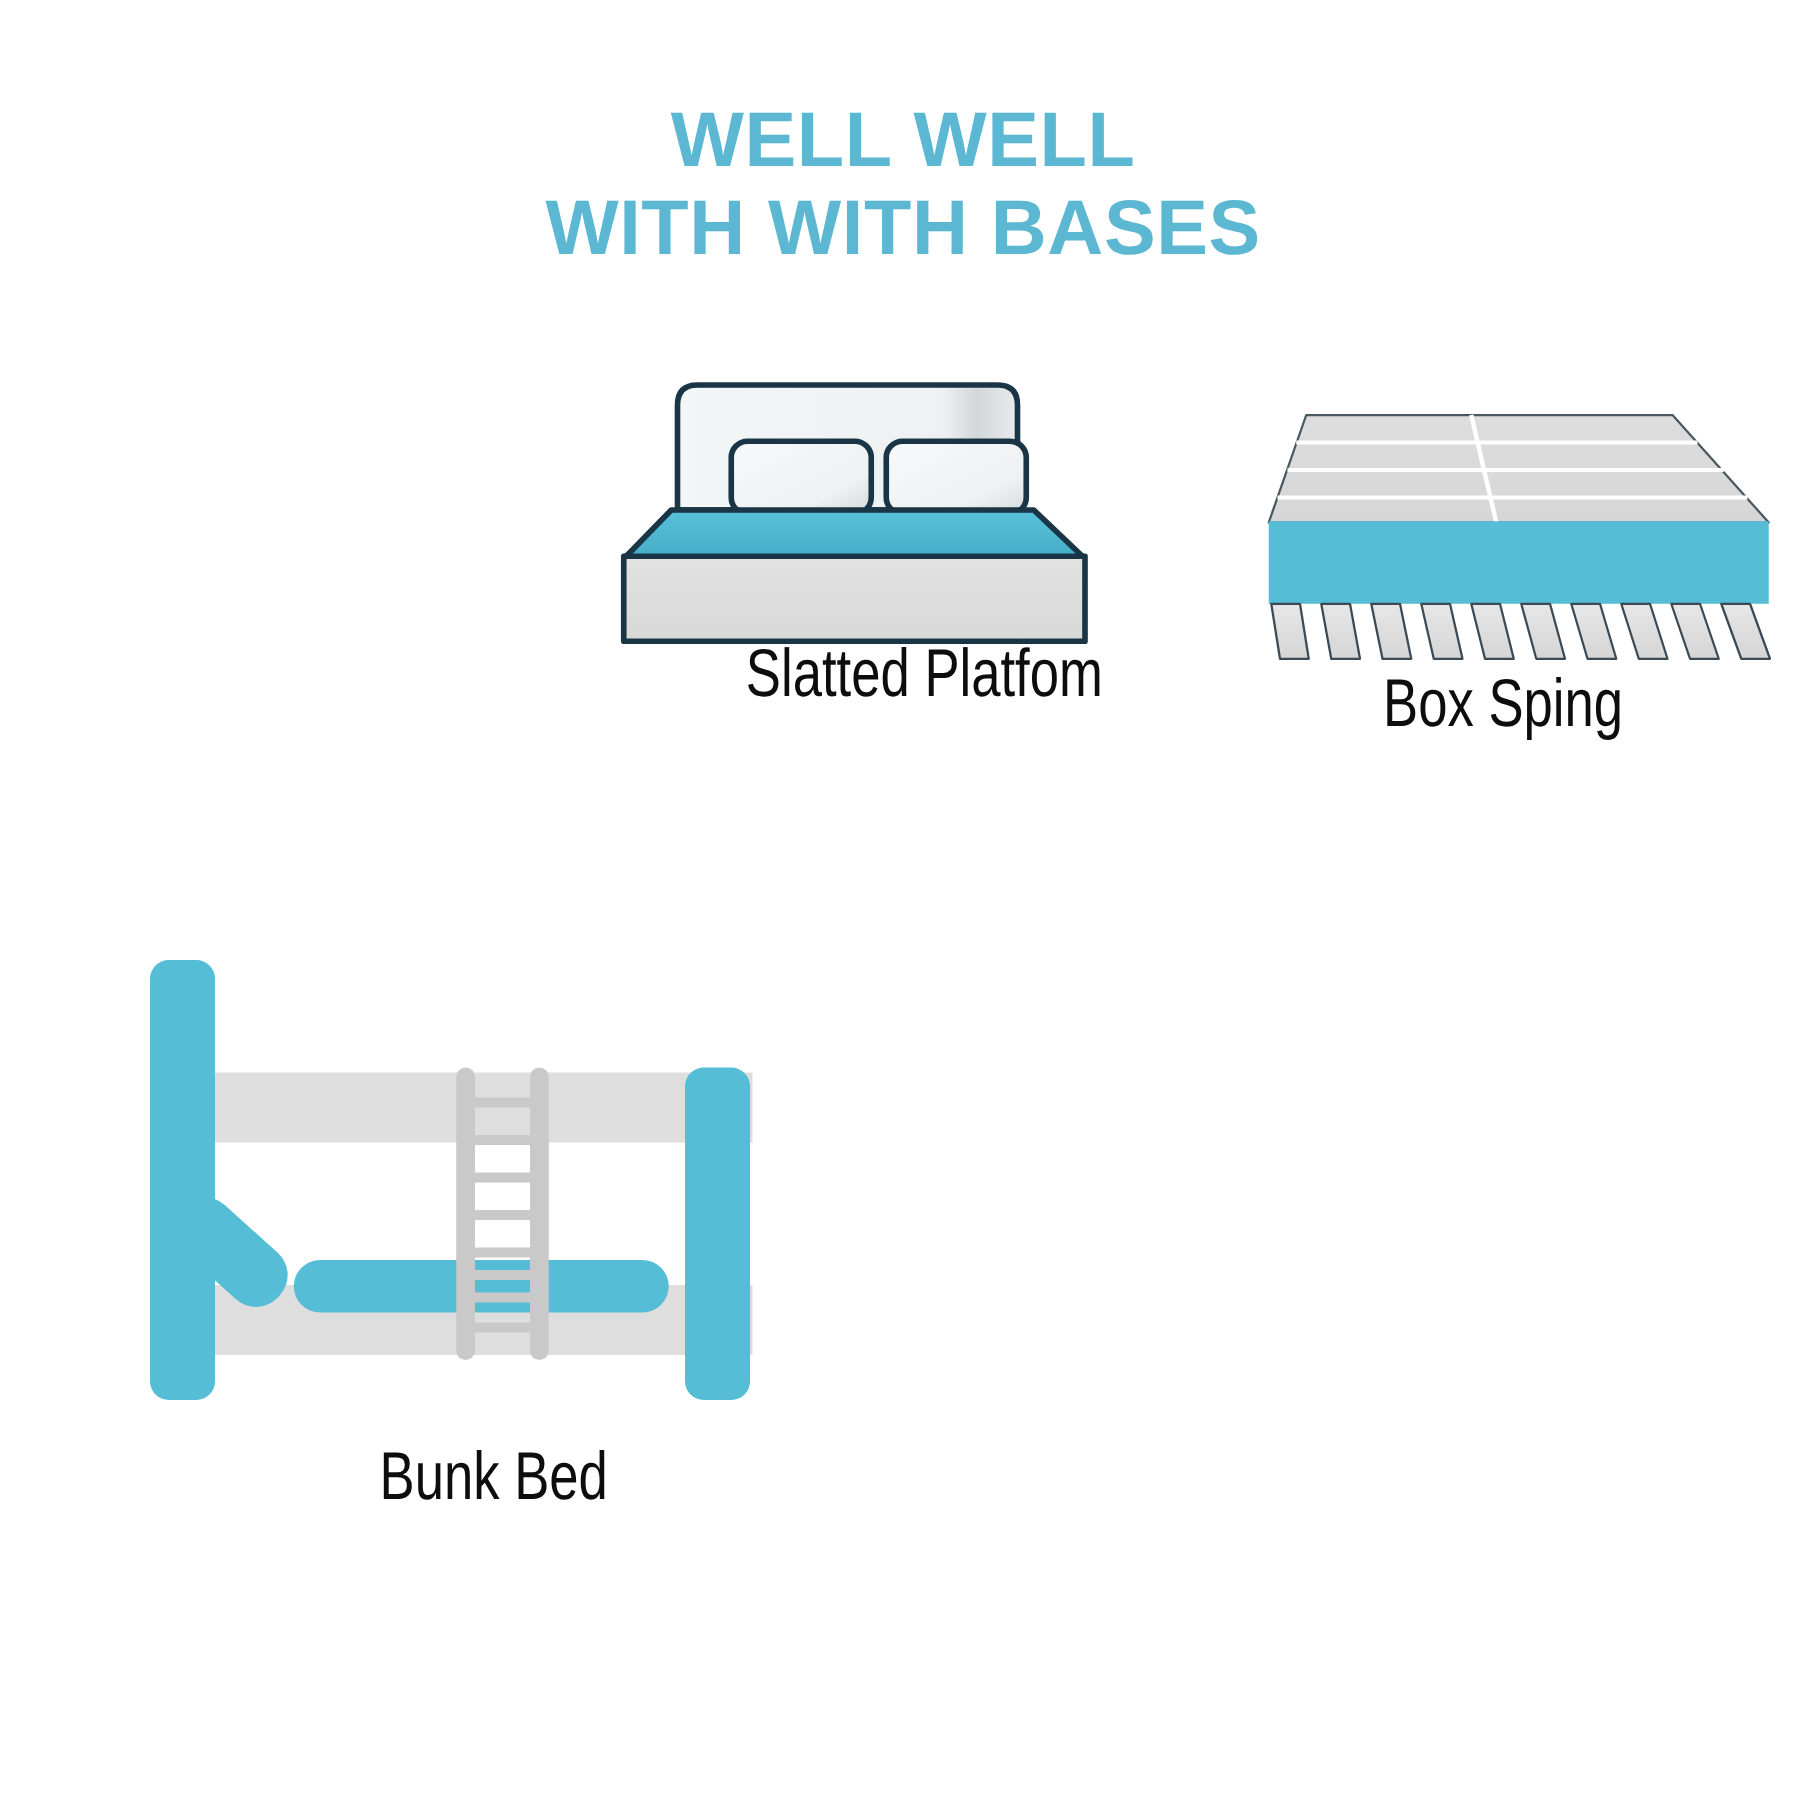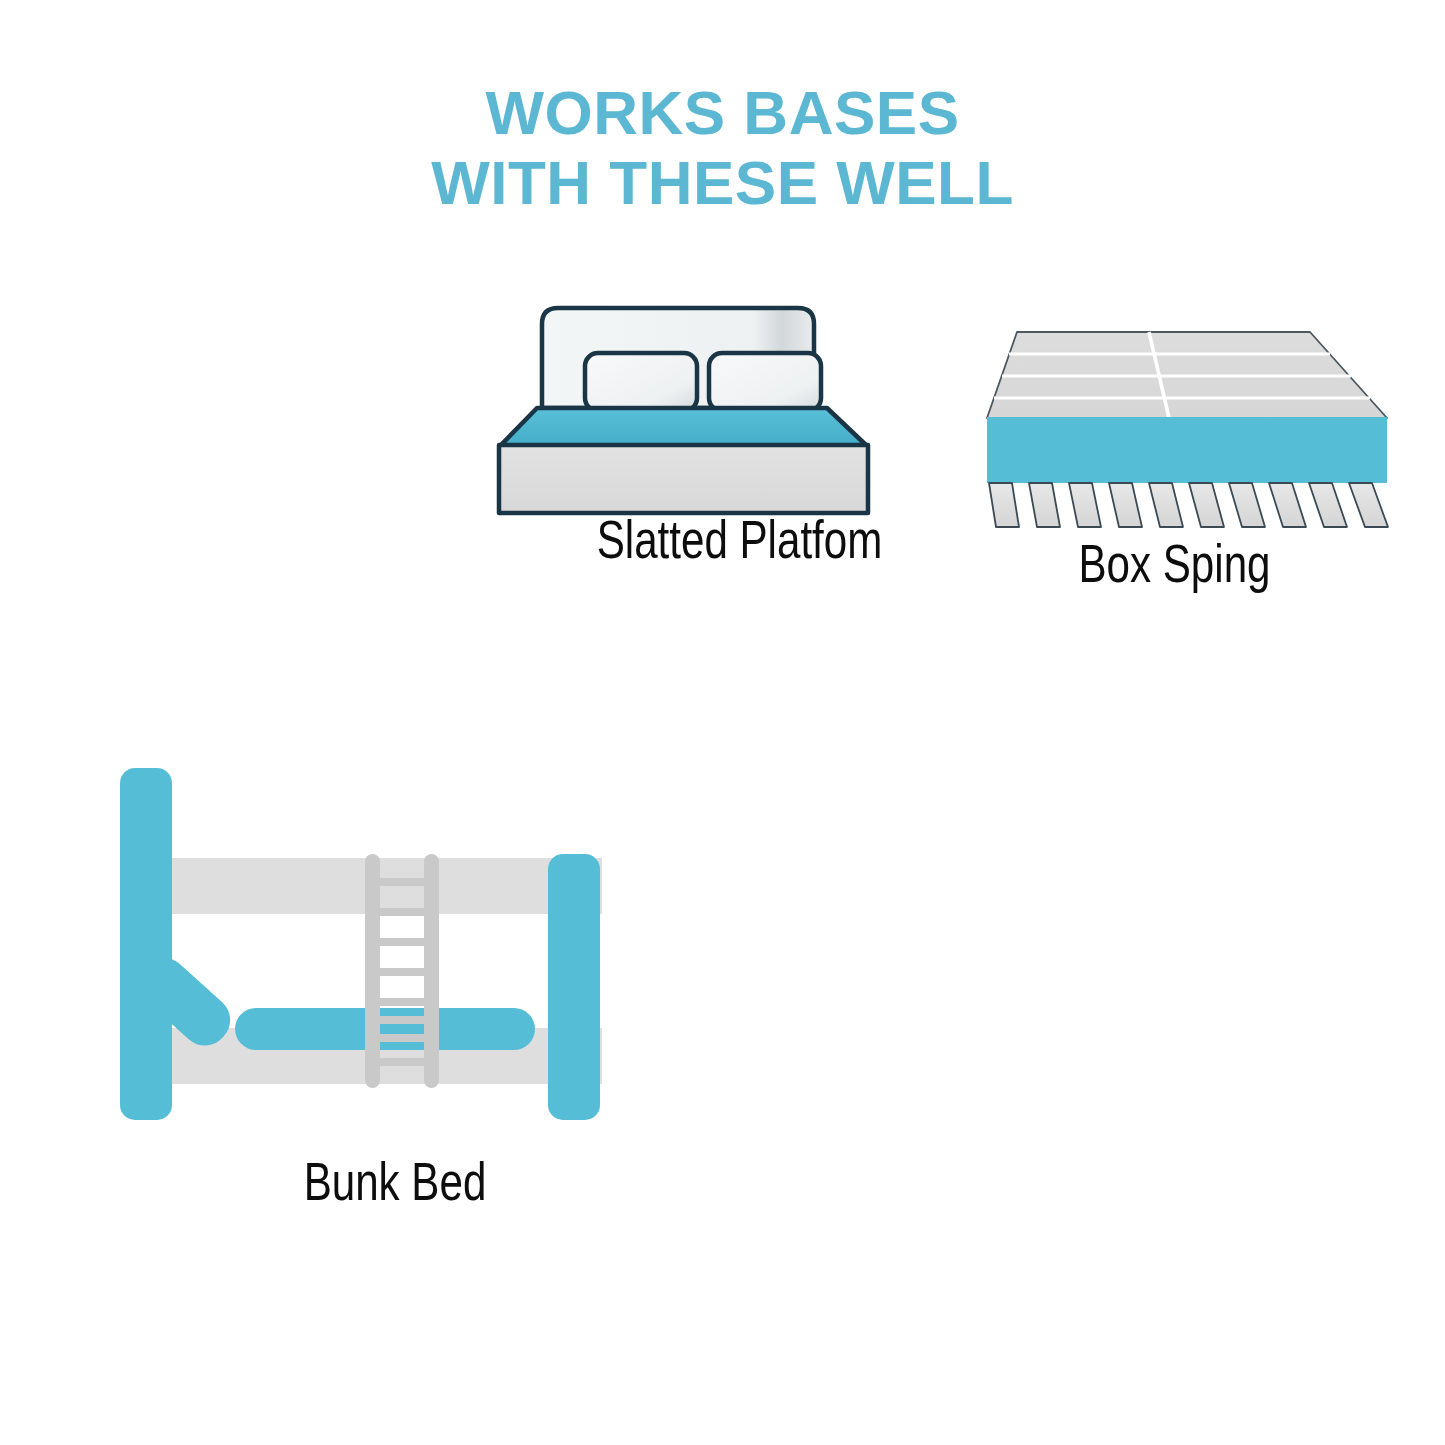--- a/index.html
+++ b/index.html
@@ -64,21 +64,21 @@
   #card-foundation { left: 0px; top: 338px; width: 470px; height: 290px; }
   #foundation-art  { position:absolute; left:0; top:0; width:470px; height:190px; }
   #foundation-label{ top: 212px; }
 
   
   #card-slatted { left: 492px; top: 296px; width: 495px; height: 330px; }
   #slatted-art  { position:absolute; left:0; top:0; width:495px; height:230px; }
   #slatted-label{ top: 212px; }
 
   
-  #card-boxspring { left: 932px; top: 320px; width: 485px; height: 310px; }
+  #card-boxspring { left: 960px; top: 320px; width: 485px; height: 310px; }
   #boxspring-art  { position:absolute; left:0; top:0; width:485px; height:210px; }
   #boxspring-label{ top: 212px; }
 
   
   #card-bunk { left: 100px; top: 750px; width: 590px; height: 470px; }
   #bunk-art  { position:absolute; left:0; top:0; width:590px; height:390px; }
   #bunk-label{ top: 400px; }
 
   
   #card-flat { left: 790px; top: 850px; width: 570px; height: 390px; }
@@ -86,22 +86,22 @@
   #flat-label{ top: 300px; }
 
   svg { display: block; overflow: visible; }
 </style>
 </head>
 <body>
 
 <div id="page">
 
   <div class="title-block">
-    <span class="title-line">WORKS BASES</span>
-    <span class="title-line">WITH THESE WELL</span>
+    <span class="title-line">WELL WELL</span>
+    <span class="title-line">WITH WITH BASES</span>
   </div>
 
 
   <div class="card" id="card-slatted">
     <div class="card-art" id="slatted-art">
       <svg viewBox="0 0 495 230" width="495" height="230" xmlns="http://www.w3.org/2000/svg">
         <defs>
           <linearGradient id="hbGrad" x1="0" y1="0" x2="1" y2="0">
             <stop offset="0%" stop-color="#f3f6f7"></stop>
             <stop offset="78%" stop-color="#eef1f2"></stop>

